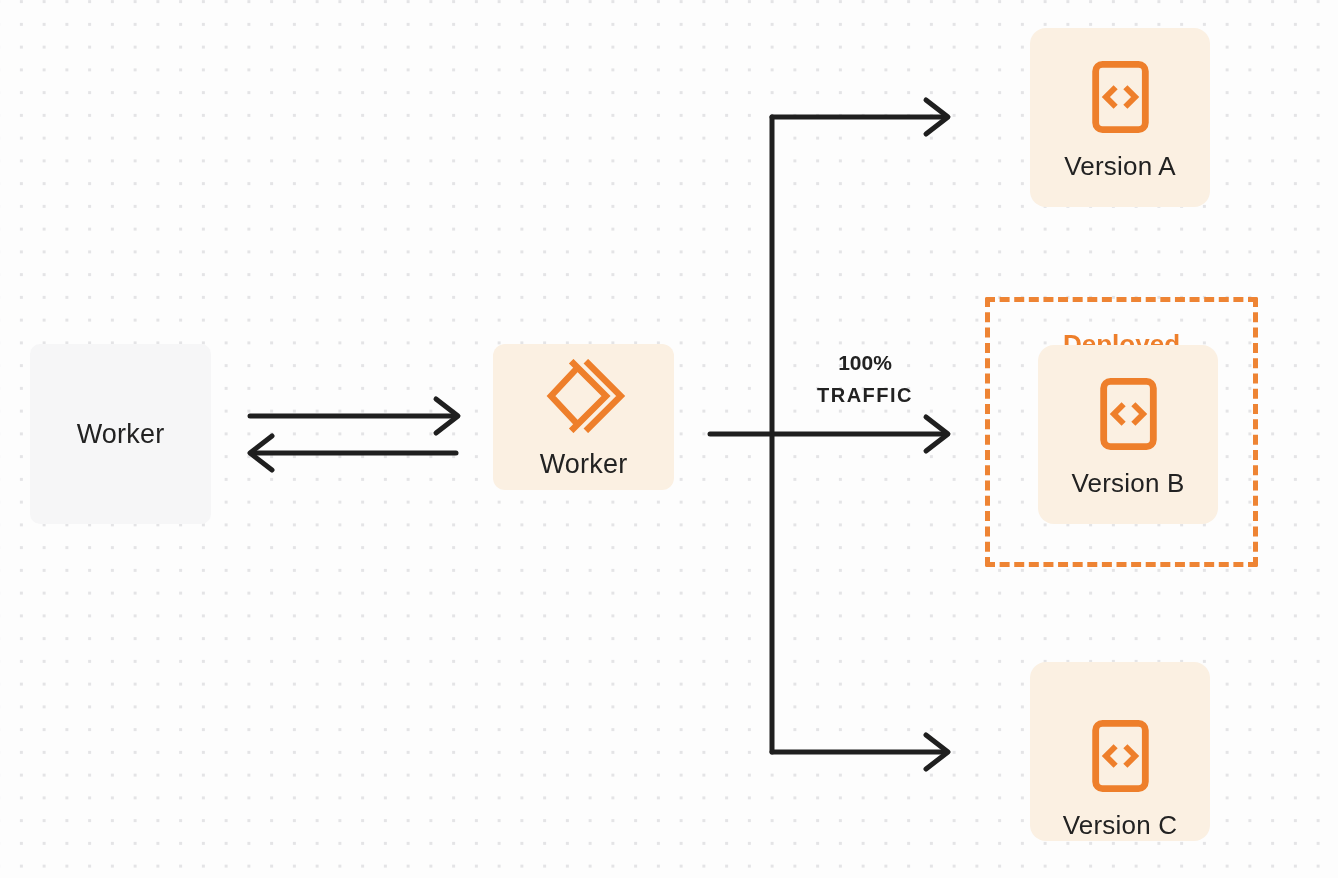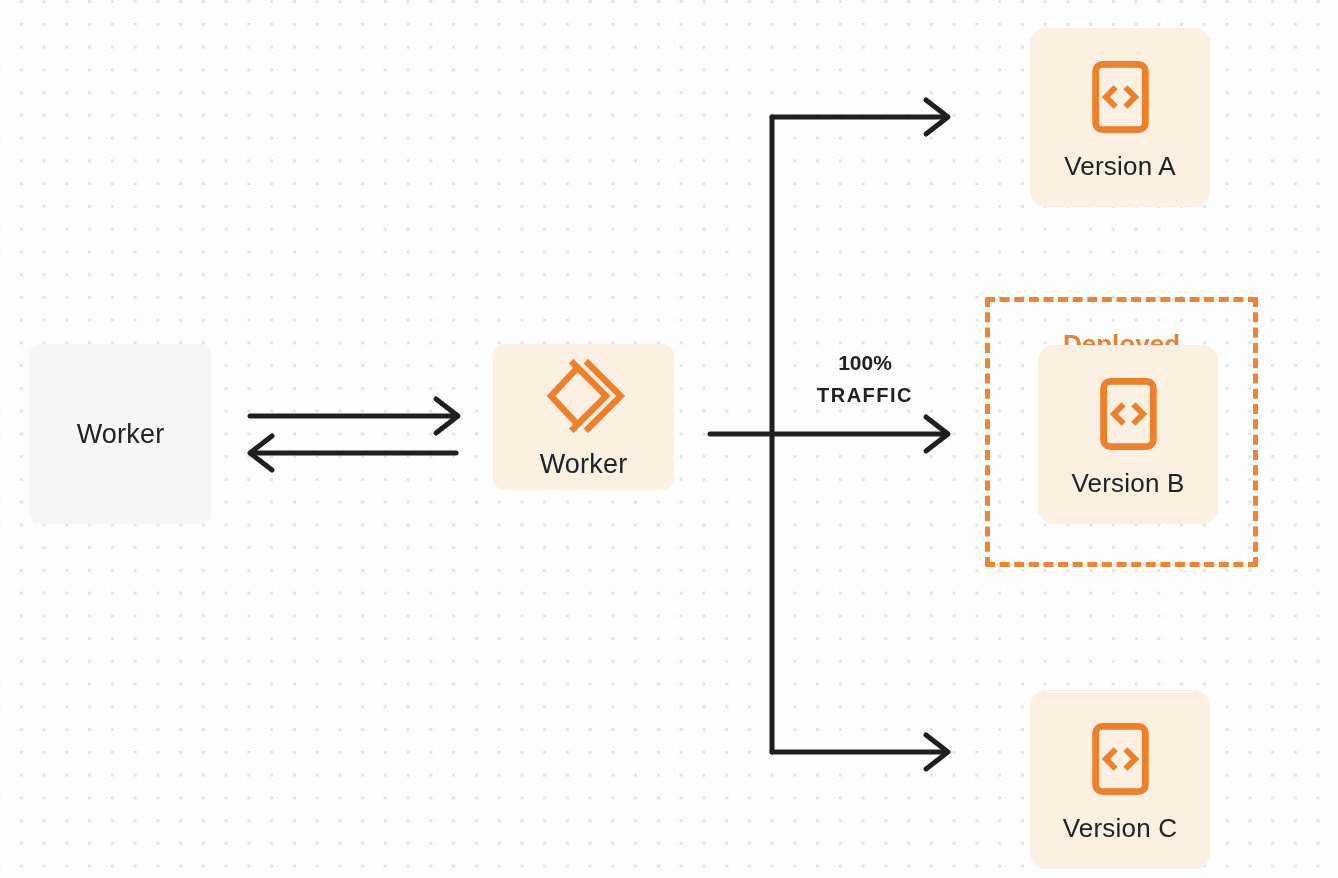--- a/index.html
+++ b/index.html
@@ -54,21 +54,21 @@
   }
   .worker-node .label { font-size: 27px; }
   .worker-icon { color: var(--accent); margin-top: 4px; }
   .version-node {
     width: 180px; height: 179px; left: 1030px;
     background: var(--accent-soft-bg); border-radius: 16px;
     gap: 13px;
   }
   .version-a { top: 28px; }
   .version-b { top: 345px; margin-left: 8px; }
-  .version-c { top: 690px; }
+  .version-c { top: 662px; justify-content: flex-end; }
   .version-icon { color: var(--accent); margin-top: 6px; }
   .traffic-label {
     position: absolute; left: 780px; top: 348px; width: 170px;
     text-align: center; color: var(--text);
   }
   .traffic-label .line1 {
     display: block; font-size: 21px; font-weight: 700; line-height: 30px;
   }
   .traffic-label .line2 {
     display: block; font-size: 20px; font-weight: 700; line-height: 34px;

